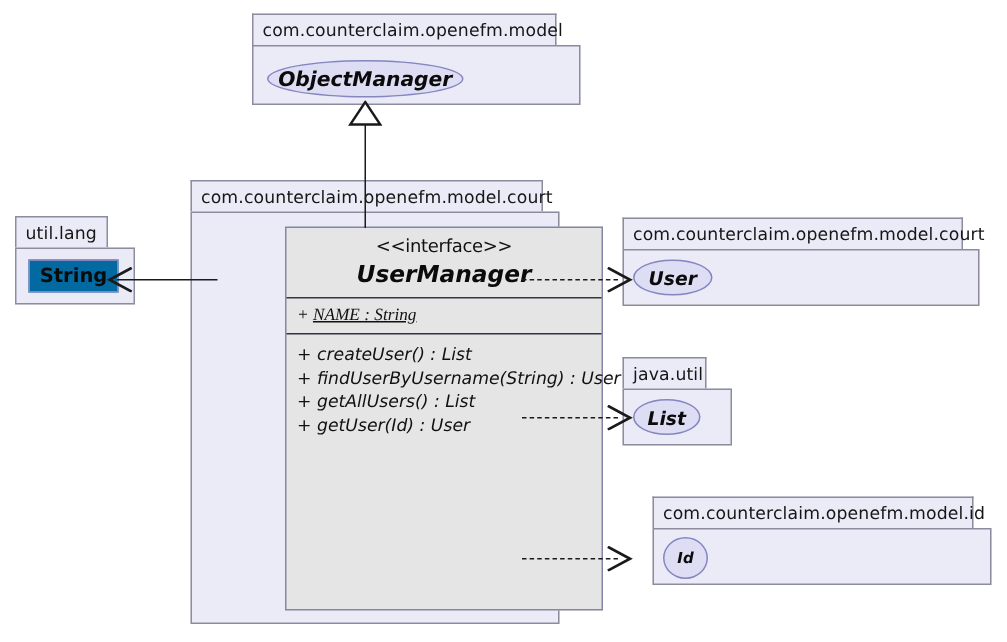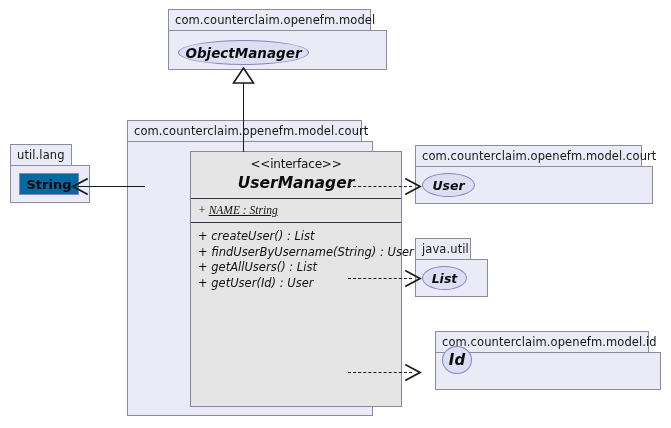--- a/index.html
+++ b/index.html
@@ -194,21 +194,21 @@
 
   <div class="pkg" style="left:415px; top:238px; width:73px; height:59px;">
     <div class="pkg-tab" style="width:56px;">java.util</div>
     <div class="pkg-body" style="top:21px; width:73px; height:38px;"></div>
     <div class="iface-ellipse" style="left:7px; top:28px; width:45px; height:24px; font-size:12.5px;text-align:right;">List</div>
   </div>
 
   <div class="pkg" style="left:415px; top:331px; width:226px; height:59px;margin-left:20px;">
     <div class="pkg-tab" style="width:214px;">com.counterclaim.openefm.model.id</div>
     <div class="pkg-body" style="top:21px; width:226px; height:38px;"></div>
-    <div class="iface-ellipse" style="left:7px; top:15px; width:30px; height:28px; font-size:15px;">Id</div>
+    <div class="iface-ellipse" style="left:7px; top:27px; width:30px; height:28px; font-size:10px;">Id</div>
   </div>
 
   <div class="line-v" style="left:243px; top:82px; height:70px;"></div>
   <div class="arrow-open" style="left:232px; top:67px;">
     <svg width="23" height="17" viewBox="0 0 23 17">
       <polygon points="11.5,1 21.5,16 1.5,16" fill="#ffffff" stroke="#1a1a1a" stroke-width="1.6"></polygon>
     </svg>
   </div>
 
   <div class="line-h" style="left:78px; top:186px; width:67px;"></div>

